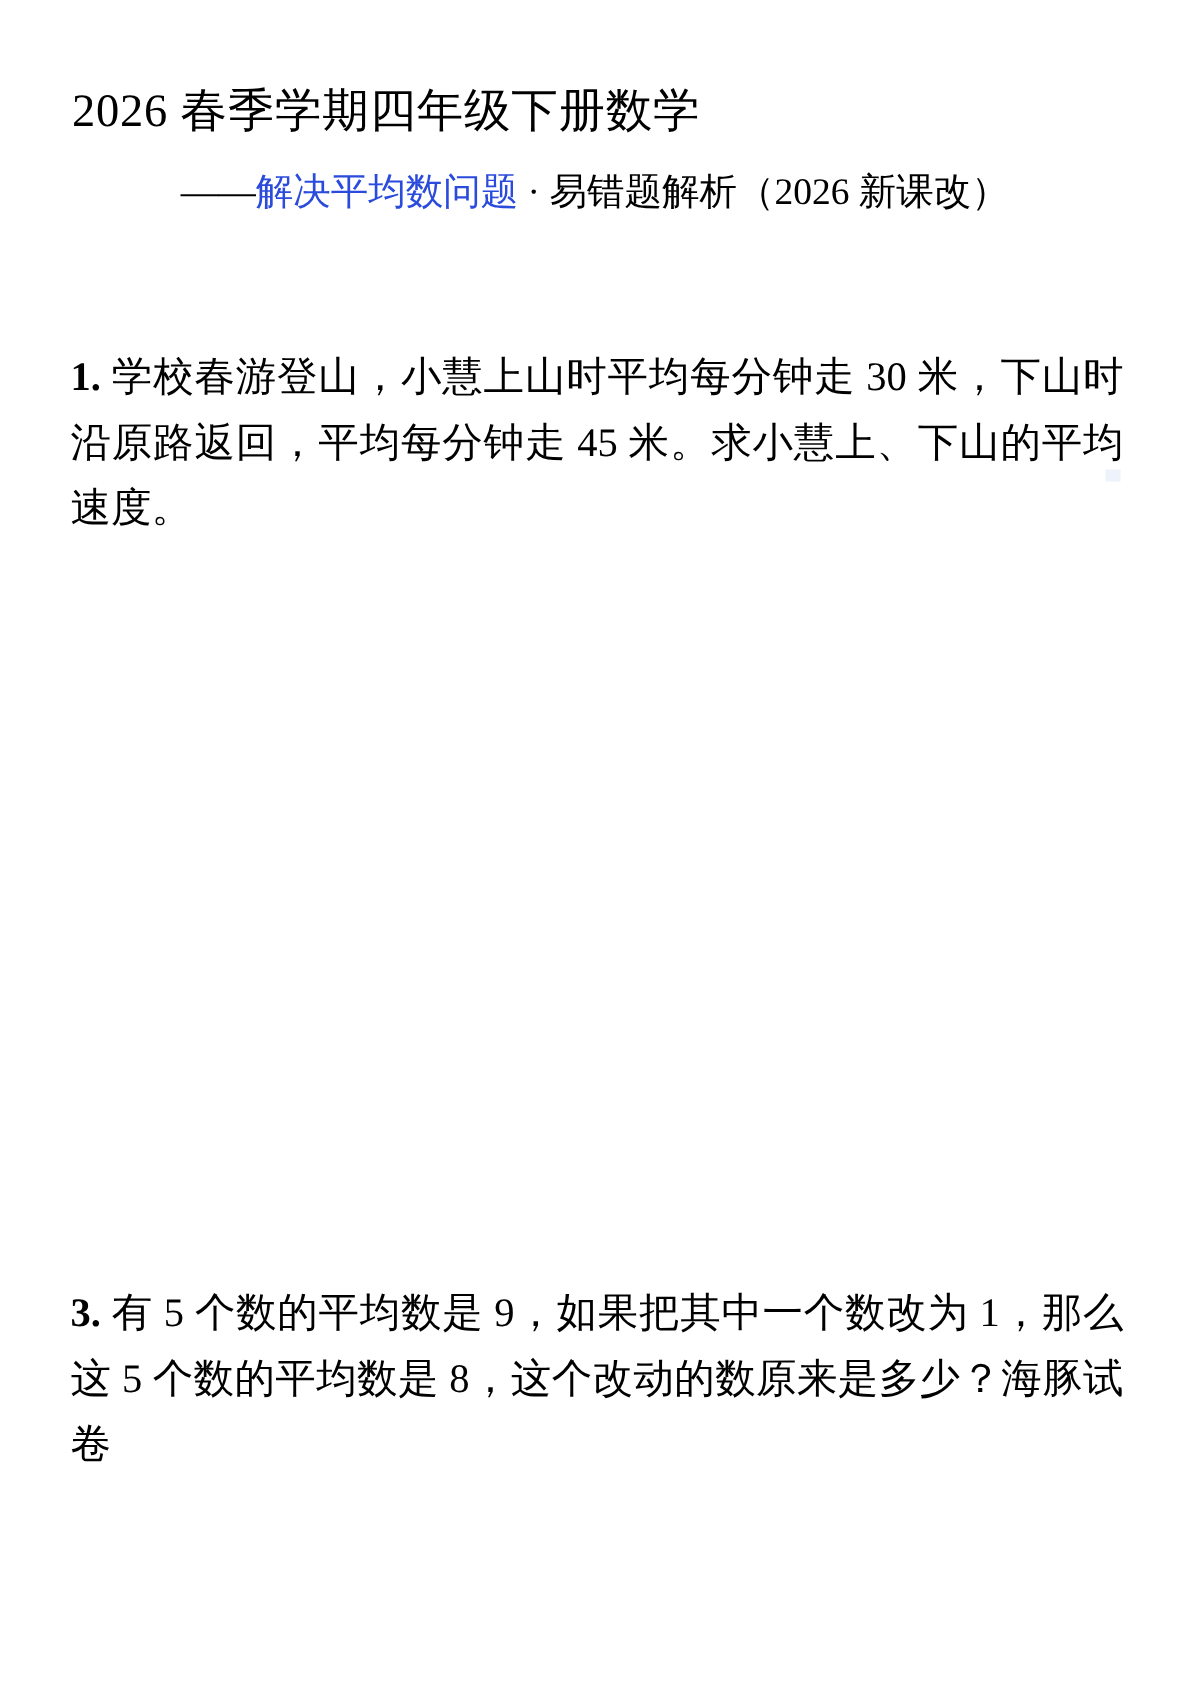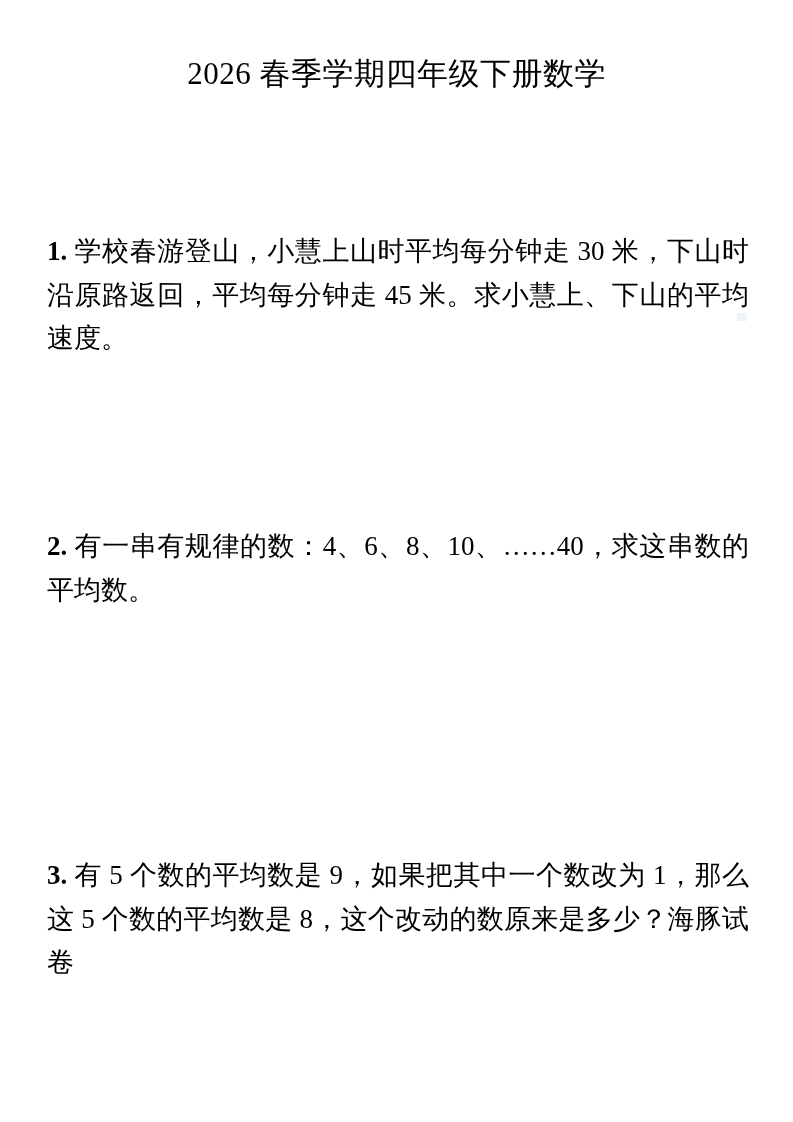--- a/index.html
+++ b/index.html
@@ -16,21 +16,20 @@
     overflow: hidden;
   }
   .page {
     position: relative;
     width: 793px;
     height: 1122px;
     box-sizing: border-box;
     padding: 0 48px;
   }
   .doc-title {
-    text-align: center;
     font-size: 31px;
     line-height: 1.2;
     margin-top: 55px;
     letter-spacing: 0.5px;
     font-weight: 400;
   }
   .doc-subtitle {
     text-align: center;
     font-size: 25px;
     line-height: 1.25;
@@ -75,32 +74,31 @@
     color: #000000;
   }
 </style>
 </head>
 <body>
 
 <div class="page">
 
   <h1 class="doc-title">2026 春季学期四年级下册数学</h1>
 
+  <div class="doc-subtitle">
+    <span>——</span><span class="accent">解决平均数问题</span><span> · 易错题解析（2026 新课改）</span>
+  </div>
 
   <div class="faint-mark"></div>
 
   <p class="problem" id="p1">
     <span class="num">1.</span>
     <span>学校春游登山，小慧上山时平均每分钟走 30 米，下山时沿原路返回，平均每分钟走 45 米。求小慧上、下山的平均速度。</span>
   </p>
 
-  <p class="problem" id="p2">
-    <span class="num">2.</span>
-    <span>有一串有规律的数：4、6、8、10、……40，求这串数的平均数。</span>
-  </p>
 
   <p class="problem" id="p3">
     <span class="num">3.</span>
     <span>有 5 个数的平均数是 9，如果把其中一个数改为 1，那么这 5 个数的平均数是 8，这个改动的数原来是多少？海豚试卷</span>
   </p>
 
   <div class="footer">第 页 共 页</div>
 
 </div>
 

